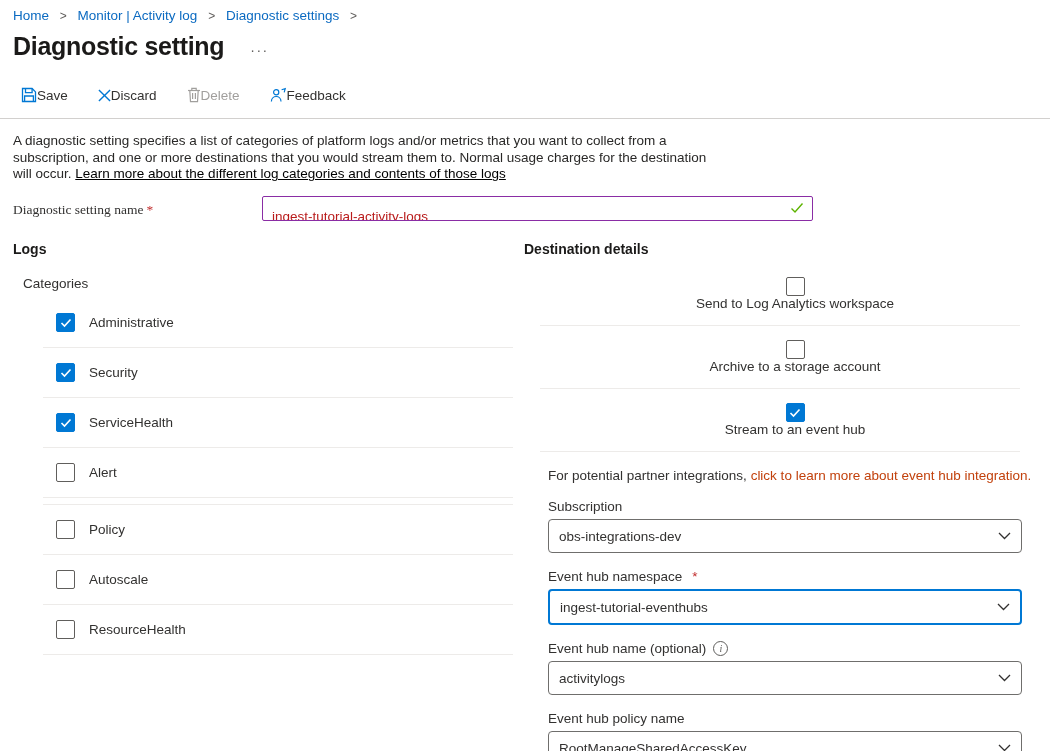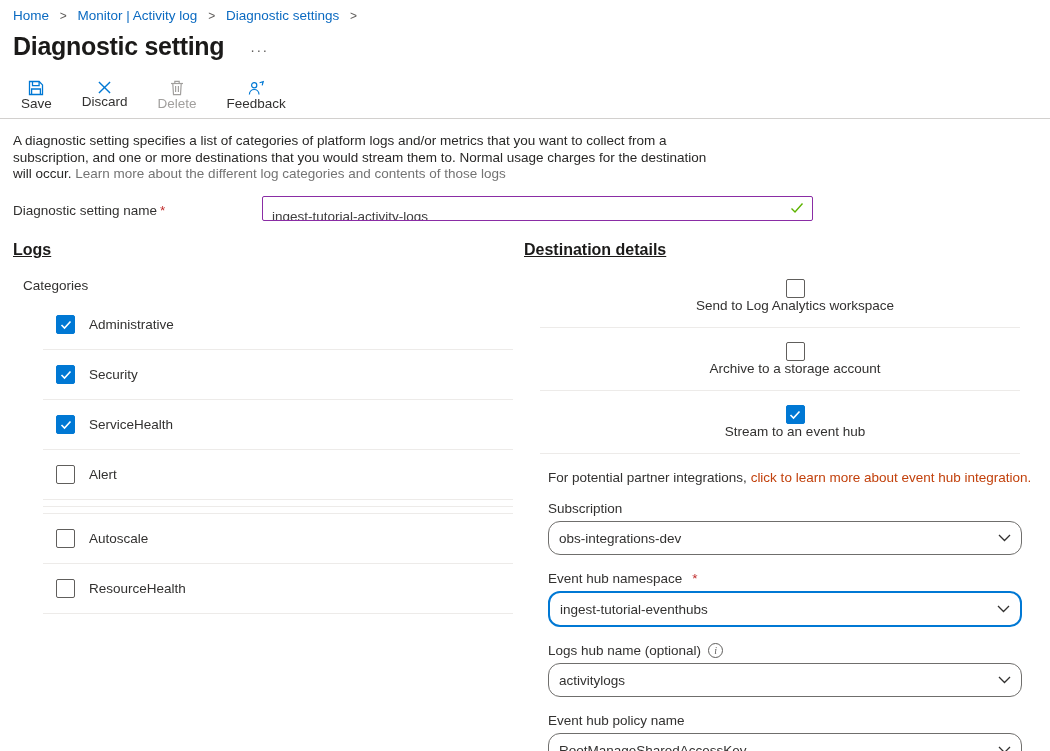--- a/index.html
+++ b/index.html
@@ -15,46 +15,46 @@
   .breadcrumb a { color: #0b6ac1; }
   .breadcrumb .sep { color: #605e5c; margin: 0 7px; font-size: 12px; }
 
   
   .title-row { padding: 9px 0 0 13px; display: flex; align-items: center; gap: 26px; }
   .title-row h1 { font-size: 25px; font-weight: 700; color: #1b1a19; letter-spacing: -0.3px; }
   .title-more { color: #605e5c; font-size: 14px; letter-spacing: 1.5px; cursor: pointer; padding-top: 6px; }
 
   
   .toolbar { margin: 24px 0 0 21px; display: flex; align-items: center; gap: 30px; height: 20px; }
-  .tb-item { display: flex; align-items: center; cursor: pointer; color: #323130; flex-direction: column; }
+  .tb-item { display: flex; align-items: center; cursor: pointer; color: #323130; }
   .tb-item.disabled { color: #a19f9d; cursor: default; }
   .tb-item svg { display: block; }
   .toolbar-divider { margin-top: 13px; border-top: 1px solid #d2d0ce; width: 100%; }
 
   
   .intro { margin: 14px 0 0 13px; width: 706px; line-height: 1.24; color: #292827; }
-  .intro a { color: #737373; }
+  .intro a { color: #000000; text-decoration: underline; }
 
   
   .name-row { margin: 13px 0 0 13px; display: flex; align-items: center; }
-  .name-label { width: 249px; }
+  .name-label { width: 249px; font-family: Liberation Serif, serif; }
   .req { color: #c02b2b; margin-left: 3px; }
   .name-input-wrap { position: relative; width: 551px; }
   .name-input-wrap input {
     width: 100%; height: 25px; border: 1px solid #8a2da5; border-radius: 2px;
     padding: 16px 30px 0 9px; font-family: "Liberation Sans", sans-serif;
-    font-size: 13.5px; color: #404040; outline: none;
+    font-size: 13.5px; color: #b91c1c; outline: none;
   }
   .valid-check { position: absolute; right: 9px; top: 6px; }
 
   
   .columns { display: flex; margin-top: 17px; }
   .col-left { width: 524px; }
   .col-right { width: 526px; }
-  .section-heading { font-size: 16px; font-weight: 700; color: #1b1a19; text-decoration: underline; }
+  .section-heading { font-size: 14px; font-weight: 700; color: #1b1a19; }
   .col-left .section-heading { margin-left: 13px; }
   .subheading { margin: 19px 0 13px 23px; }
 
   
   .checkbox {
     width: 19px; height: 19px; border: 1px solid #605e5c; border-radius: 2px;
     background: #fff; flex: 0 0 auto; display: flex; align-items: center;
     justify-content: center; cursor: pointer;
   }
   .checkbox svg { display: none; }
@@ -68,21 +68,21 @@
   .dest-divider { height: 1px; background: #edebe9; margin: 4px 0 4px 16px; width: 480px; }
 
   .partner-note { margin: 16px 0 0 24px; }
   .partner-note a { color: #c2410c; }
 
   
   .field { margin: 16px 0 0 24px; }
   .field-label { display: flex; align-items: center; gap: 7px; }
   .select {
     margin-top: 5px; width: 474px; height: 25px; border: 1px solid #6f6e6c;
-    border-radius: 12px; display: flex; align-items: center; justify-content: space-between;
+    border-radius: 4px; display: flex; align-items: center; justify-content: space-between;
     padding: 16px 10px; cursor: pointer; background: #fff;
   }
   .select.focused { border: 2px solid #0078d4; }
   .chevron { display: flex; align-items: center; }
 
   .info-icon {
     width: 15px; height: 15px; border: 1px solid #5f5e5c; border-radius: 50%;
     color: #5f5e5c; font-size: 10px; font-style: italic; font-family: "Liberation Serif", serif;
     display: inline-flex; align-items: center; justify-content: center; cursor: pointer;
   }
@@ -204,20 +204,26 @@
     <div class="cat-row">
       <span class="checkbox">
         
       </span>
       <span>Alert</span>
     </div>
     <div class="cat-divider"></div>
 
     <div class="cat-divider"></div>
 
+    <div class="cat-row">
+      <span class="checkbox">
+        
+      </span>
+      <span>Policy</span>
+    </div>
     <div class="cat-divider"></div>
 
     <div class="cat-row">
       <span class="checkbox">
         
       </span>
       <span>Autoscale</span>
     </div>
     <div class="cat-divider"></div>
 
@@ -285,21 +291,21 @@
         <span class="chevron">
           <svg width="13" height="8" viewBox="0 0 13 8" fill="none" stroke="#323130" stroke-width="1.3">
               <polyline points="1,1 6.5,6.5 12,1"></polyline>
             </svg>
         </span>
       </div>
     </div>
 
     <div class="field">
       <div class="field-label">
-        <span>Logs hub name (optional)</span>
+        <span>Event hub name (optional)</span>
         <span class="info-icon">i</span>
       </div>
       <div class="select">
         <span>activitylogs</span>
         <span class="chevron">
           <svg width="13" height="8" viewBox="0 0 13 8" fill="none" stroke="#323130" stroke-width="1.3">
               <polyline points="1,1 6.5,6.5 12,1"></polyline>
             </svg>
         </span>
       </div>

